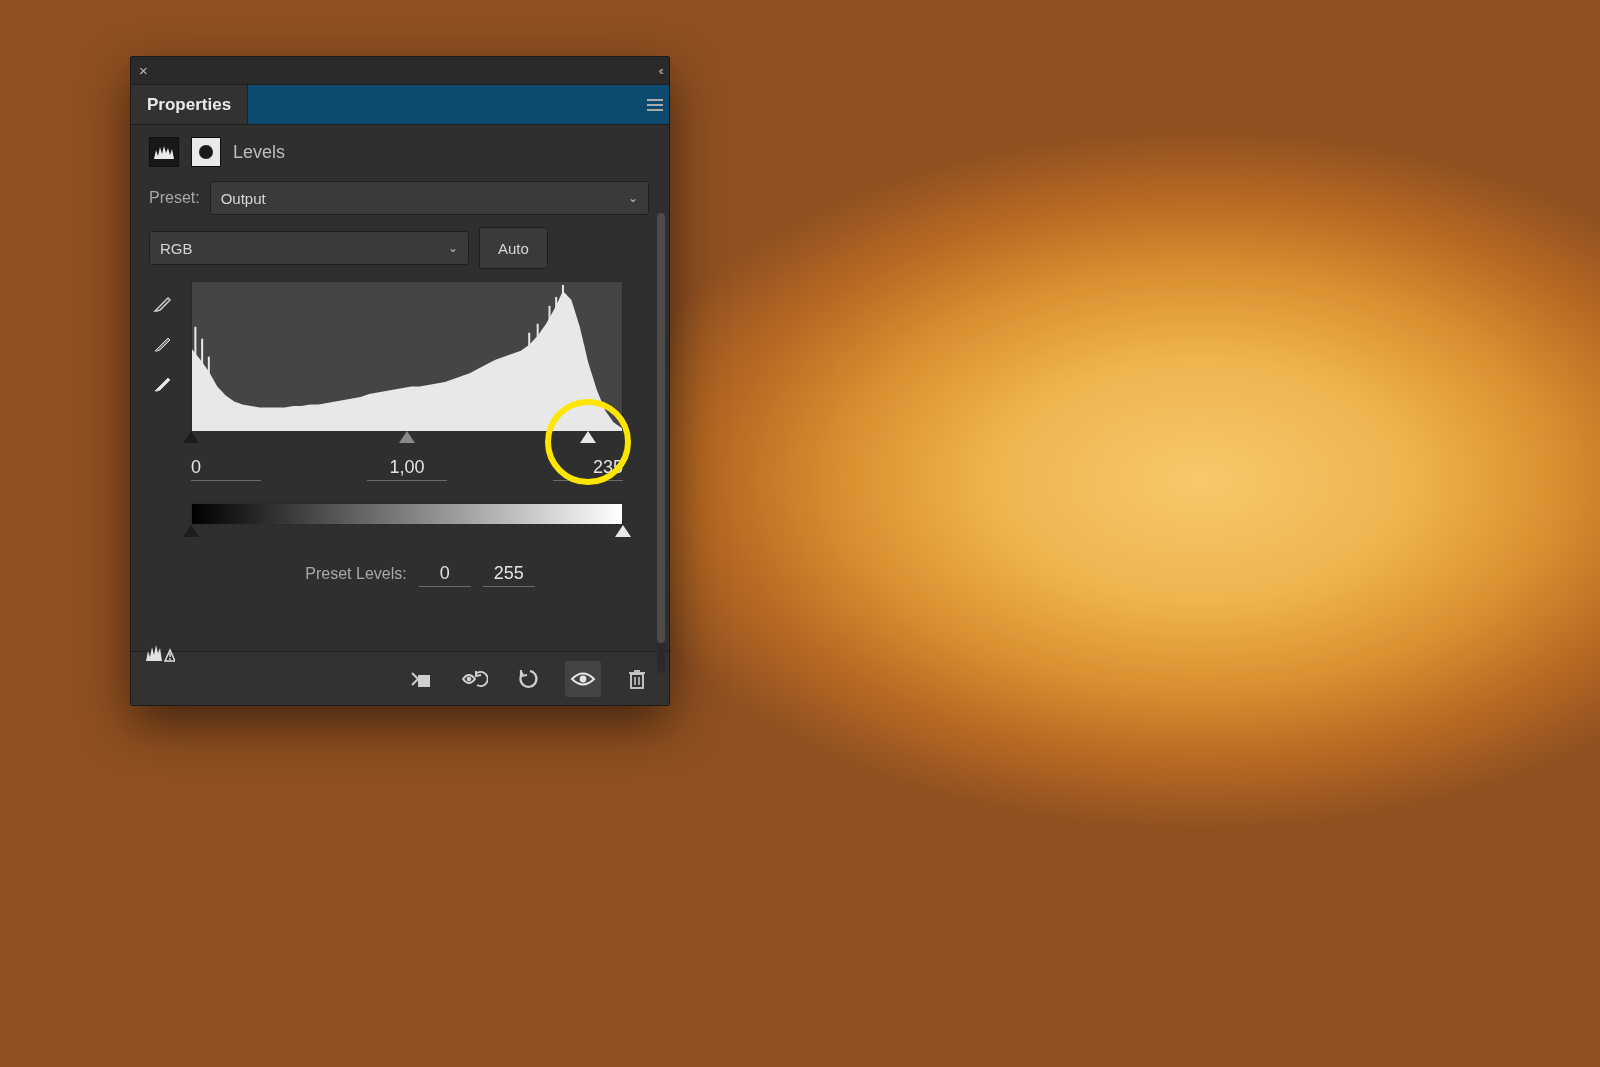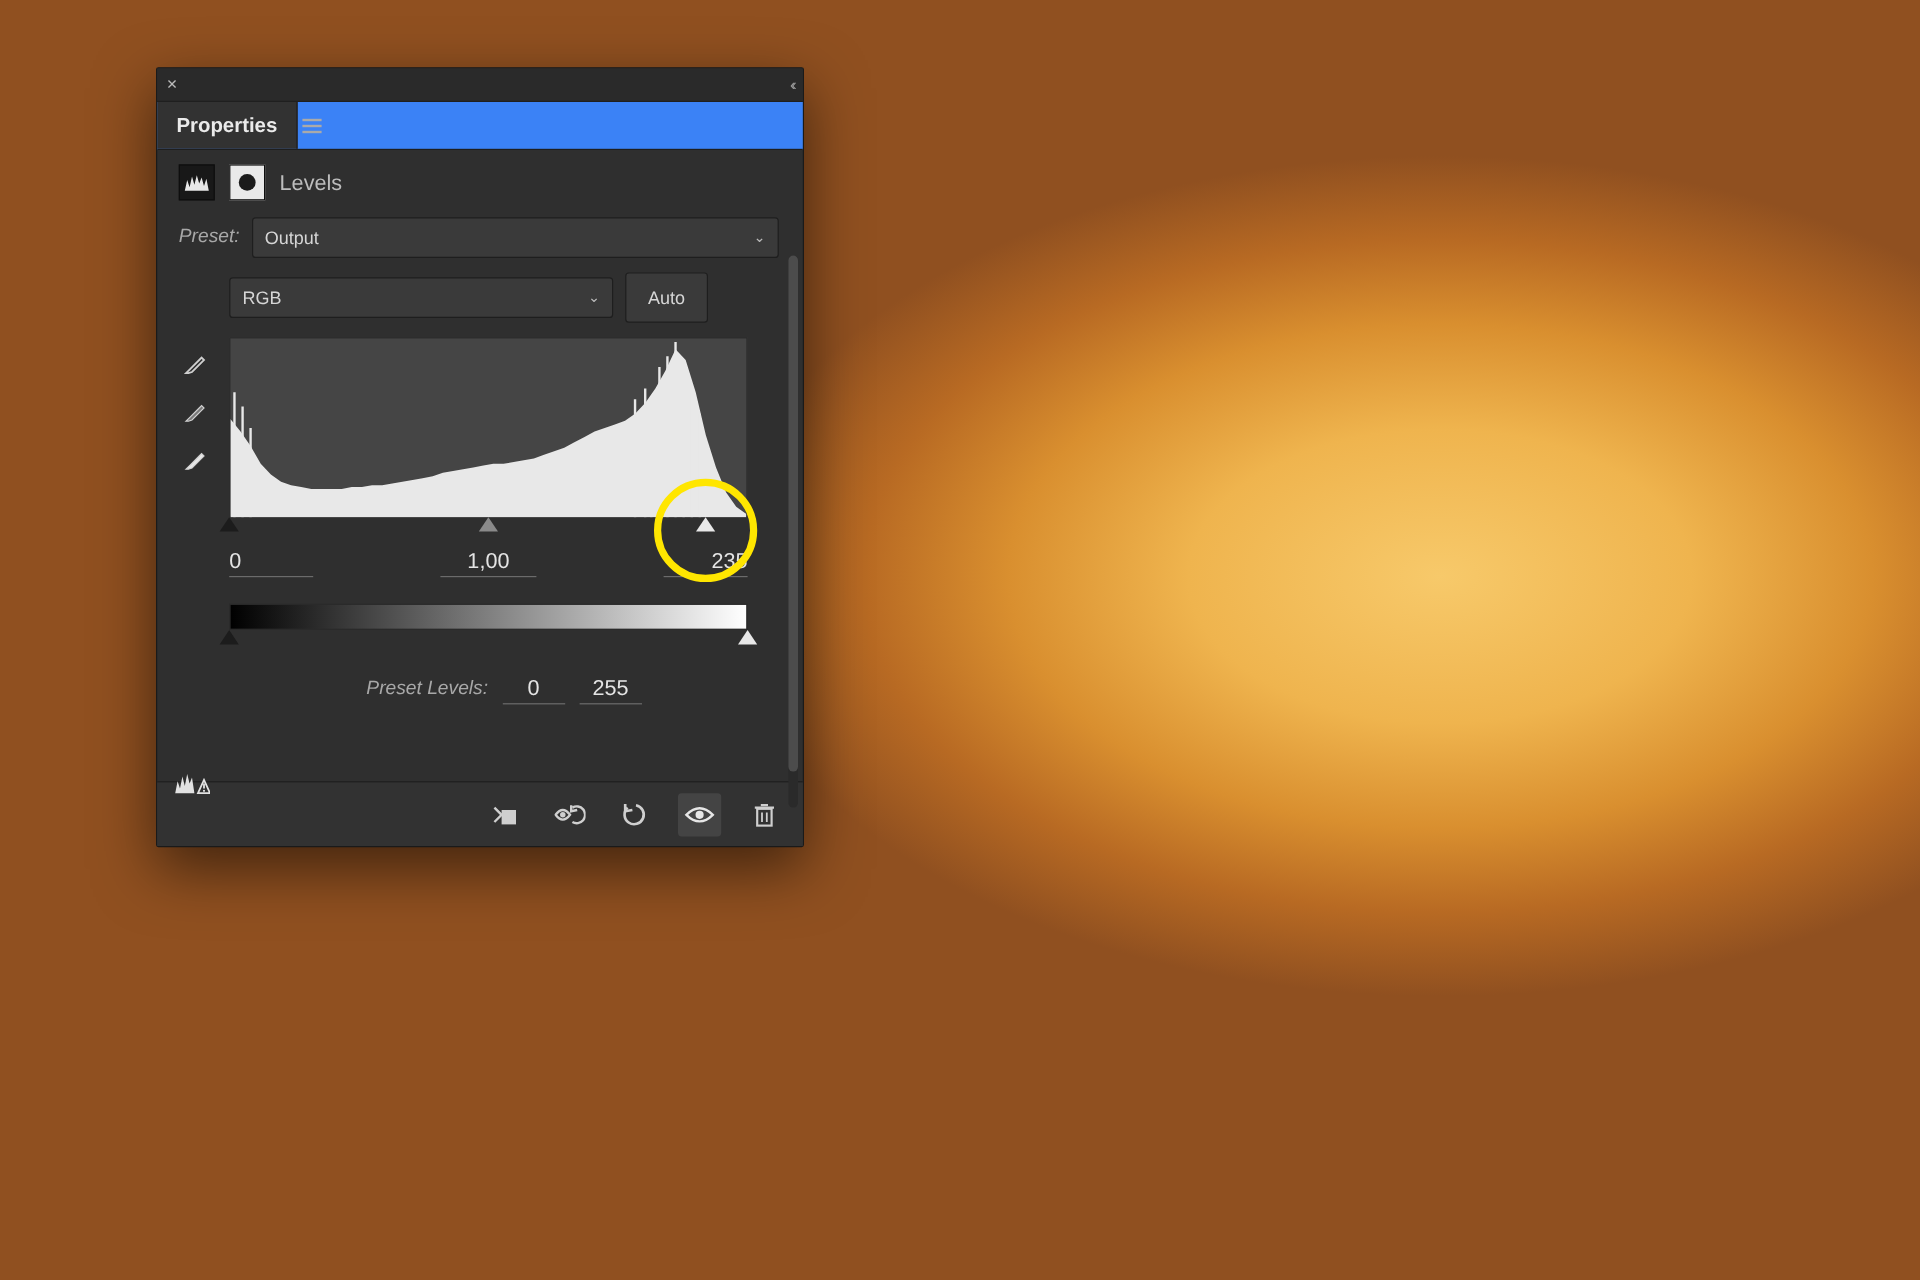--- a/index.html
+++ b/index.html
@@ -34,42 +34,42 @@
     height: 28px;
     display: flex; align-items: center; justify-content: space-between;
     padding: 0 8px;
     background: #2a2a2a;
     border-bottom: 1px solid #1f1f1f;
   }
   .close-x { color: #bbb; font-size: 15px; cursor: pointer; }
   .collapse-arrows { color: #999; font-size: 13px; letter-spacing: -3px; }
 
   .tabrow {
-    height: 40px; display: flex; align-items: center; 
+    height: 40px; display: flex; align-items: center; justify-content: space-between;
     padding: 0 2px 0 0;
-    background: #3b82f6;
+    background: #0c4a6e;
     border-bottom: 1px solid #1e1e1e;
   }
   .tab {
     height: 100%; padding: 0 16px; display: flex; align-items: center;
     background: #323232; color: #eaeaea; font-size: 17px; font-weight: 600;
     border-right: 1px solid #1f1f1f;
   }
   .burger { display:flex; flex-direction:column; gap:3px; cursor:pointer; padding:4px;}
   .burger span { width:16px; height:2px; background:#aaa; display:block; }
 
   .content { padding: 12px 20px 8px 18px; position: relative; height: calc(100% - 28px - 40px - 54px); }
   .adjrow { display:flex; align-items:center; gap:12px; margin-bottom:14px; }
   .thumb { width:30px; height:30px; background:#181818; border:1px solid #0e0e0e; display:flex; align-items:center; justify-content:center; }
   .mask { width:30px; height:30px; background:#e9e9e9; border:1px solid #0e0e0e; display:flex; align-items:center; justify-content:center; }
   .mask::after{ content:""; width:14px; height:14px; border-radius:50%; background:#1b1b1b;}
   .adj-label { font-size:18px; color:#bdbdbd; }
 
   .row { display:flex; align-items:center; gap:10px; margin-bottom:12px; }
-  .lbl { color:#a8a8a8; font-size:16px;font-style:italic; }
+  .lbl { color:#a8a8a8; font-size:16px; }
   .select {
     flex:1; height:34px; background:#3a3a3a; border:1px solid #1e1e1e; border-radius:3px;
     display:flex; align-items:center; justify-content:space-between; padding:0 10px; color:#d6d6d6;
     font-size:15px; cursor:pointer;
   }
   .chev { color:#bbb; font-size:12px; }
   .btn {
     height:42px; padding:0 18px; background:#3a3a3a; border:1px solid #1e1e1e; border-radius:3px;
     color:#d6d6d6; font-size:15px; display:flex; align-items:center; cursor:pointer;
   }
@@ -155,21 +155,21 @@
     </div>
 
     <div class="row">
       <span class="lbl">Preset:</span>
       <div class="select">
         <span>Output</span>
         <span class="chev">⌄</span>
       </div>
     </div>
 
-    <div class="row" style="margin-left:42px;">
+    <div class="row" style="">
       <div class="select" style="flex:0 0 320px;">
         <span>RGB</span>
         <span class="chev">⌄</span>
       </div>
       <div class="btn">Auto</div>
     </div>
 
     <div class="hist-wrap">
       <div class="eyedroppers">
         <div class="eyedrop">

